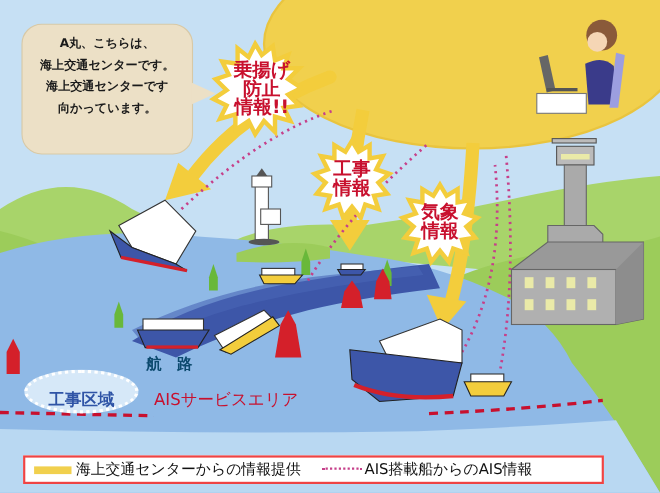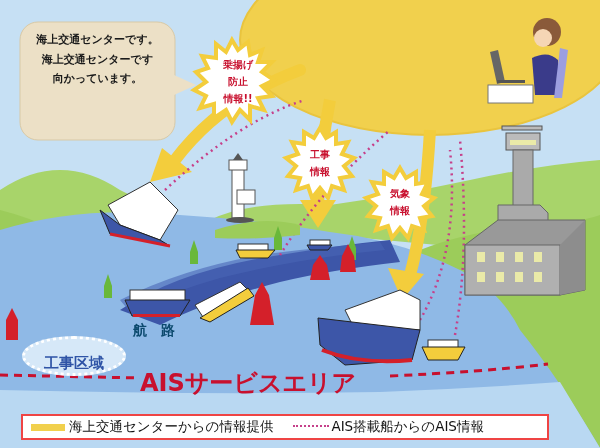--- a/index.html
+++ b/index.html
@@ -2,24 +2,24 @@
 <html><head>
 <meta charset="utf-8">
 <style>
   html,body{margin:0;padding:0;}
   body{width:600px;height:448px;overflow:hidden;background:#bfdcf2;font-family:"DejaVu Sans","Liberation Sans",sans-serif;}
   .stage{position:relative;width:600px;height:448px;overflow:hidden;background:#c6e0f4;}
   svg.scene{position:absolute;left:0;top:0;}
   .abs{position:absolute;}
   .bubble-text{position:absolute;left:25px;top:30px;width:145px;text-align:center;font-size:11px;line-height:19.5px;font-weight:bold;color:#1a1a1a;white-space:nowrap;}
   .center-title{position:absolute;left:335px;top:22px;font-size:31px;line-height:37px;font-weight:bold;color:#111;letter-spacing:1px;white-space:pre;}
-  .burst-text{position:absolute;text-align:center;font-weight:bold;color:#c8102e;font-size:10px;line-height:17px;white-space:pre;}
+  .burst-text{position:absolute;text-align:center;font-weight:bold;color:#c8102e;font-size:17px;line-height:17px;white-space:pre;}
   .channel-label{position:absolute;left:133px;top:322px;font-size:14px;font-weight:bold;color:#0c4a6e;letter-spacing:14px;}
   .zone-label{position:absolute;left:22px;top:336px;width:98px;height:34px;border:3px dotted #fff;border-radius:50%;background:#d6e8f8;display:flex;align-items:flex-end;justify-content:center;font-size:15px;font-weight:bold;color:#2f54a6;}
-  .ais-area{position:absolute;left:140px;top:367px;font-size:24px;font-weight:bold;color:#c8102e;letter-spacing:0px;}
+  .ais-area{position:absolute;left:140px;top:354px;font-size:15px;font-weight:normal;color:#c8102e;letter-spacing:0px;}
   .legend{position:absolute;left:21px;top:414px;width:524px;height:22px;background:#fff;border:2px solid #ef4444;display:flex;align-items:center;font-size:13.5px;color:#111;}
   .legend .swatch-yellow{width:34px;height:7px;background:#f1d04d;margin-left:8px;margin-right:4px;}
   .legend .swatch-dots{width:36px;height:2px;border-top:2px dotted #c6408a;margin-left:20px;margin-right:2px;}
 </style>
 </head>
 <body>
 
 <div class="stage">
 
   <svg class="scene" width="600" height="448" viewBox="0 0 600 448">
@@ -146,20 +146,21 @@
     <g>
       <rect x="428" y="340" width="30" height="8" fill="#fff" stroke="#333"></rect>
       <polygon points="422,347 465,347 458,360 428,360" fill="#f3cd3c" stroke="#222"></polygon>
     </g>
 
     <path d="M0 375 L140 378" stroke="#c8102e" stroke-width="3" stroke-dasharray="8,6" fill="none"></path>
     <path d="M390 376 Q480 372 548 364" stroke="#c8102e" stroke-width="3" stroke-dasharray="8,6" fill="none"></path>
   </svg>
 
   <div class="bubble-text">
+    <div>A丸、こちらは、</div>
     <div>海上交通センターです。</div>
     <div>海上交通センターです</div>
     <div>向かっています。</div>
   </div>
 
 
   <div class="burst-text" style="left:208px;top:56px;width:60px;">乗揚げ
 防止
 情報!!</div>
   <div class="burst-text" style="left:292px;top:146px;width:56px;">工事

